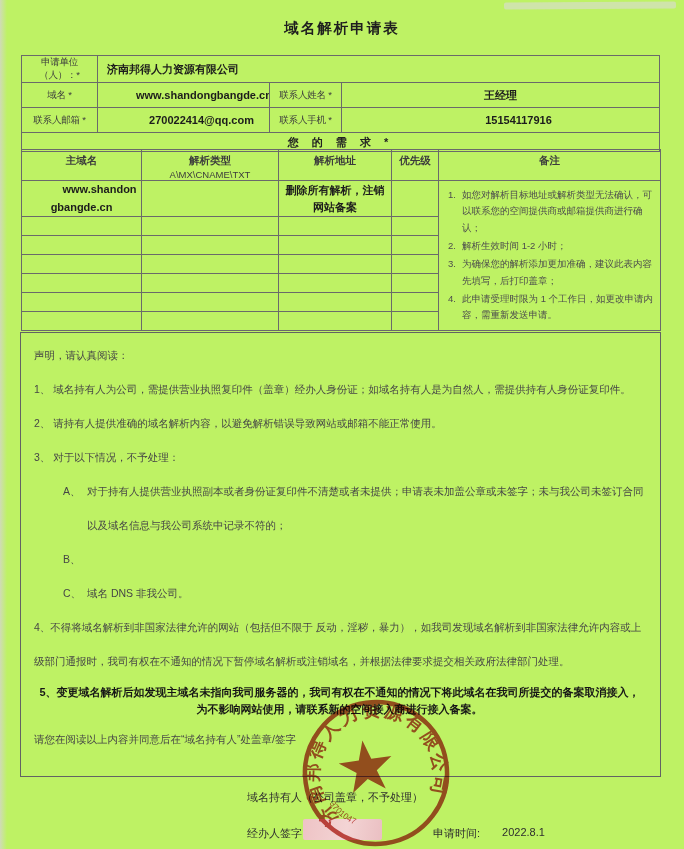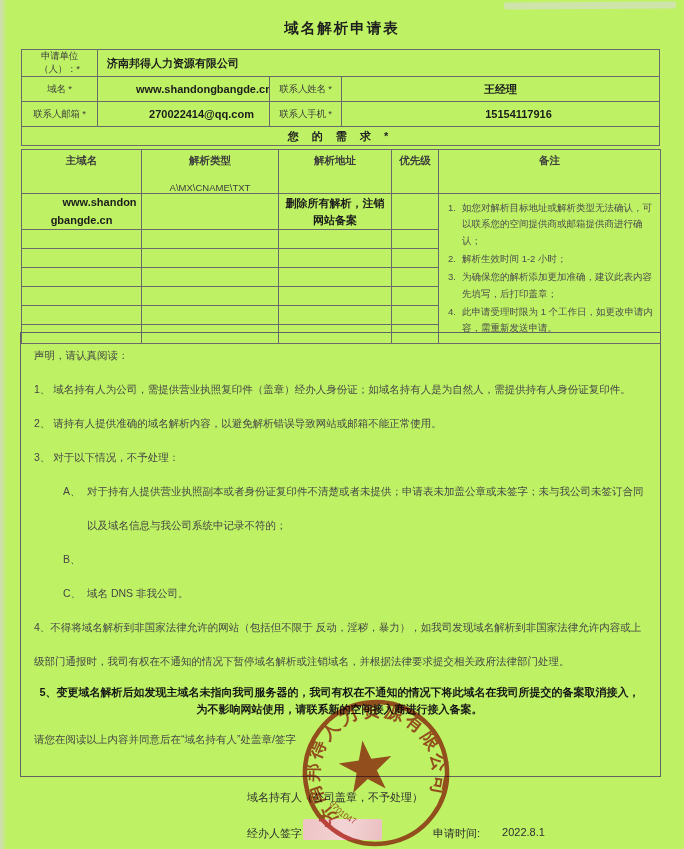--- a/index.html
+++ b/index.html
@@ -9,29 +9,29 @@
                background:linear-gradient(to right,#d6d4d1,rgba(255,255,255,0)); opacity:.75; }
   .artifact-top { position:absolute; left:504px; top:2px; width:172px; height:7px;
                   background:#dbdbd9; opacity:.6; transform:rotate(-.4deg); border-radius:2px; }
   .title { position:absolute; top:19px; left:0; width:100%; text-align:center;
            font-size:14.5px; font-weight:bold; letter-spacing:2px; color:#1f1f1f; }
 
   table.tbl { position:absolute; left:21px; border-collapse:collapse; table-layout:fixed;
               width:639px; background:transparent; }
   .tbl td { border:1px solid #6a6a6a; font-size:10px; text-align:center; padding:0 2px;
             overflow:hidden; color:#3c3c3c; }
-  .tbl-top { top:49px;border-radius:24px; }
+  .tbl-top { top:55px;border-radius:24px; }
   .tbl-needs { top:149px; }
   td.lbl { font-size:9.5px; letter-spacing:-.2px; }
   td.val, .val { font-weight:bold; font-size:11px; color:#1c1c1c; }
   td.left { text-align:left; padding-left:9px; }
   .u { text-underline-offset:2px;margin-left:36px; }
   td.sec { font-weight:bold; font-size:11px; letter-spacing:5px; color:#222; }
   .tbl-needs tr.hdr td { vertical-align:top; padding-top:4px; font-weight:bold; font-size:10.5px; }
-  .sub-hdr { font-weight:normal; font-size:9.5px; margin-top:14px; letter-spacing:0; }
+  .sub-hdr { font-weight:normal; font-size:9.5px; margin-top:1px; letter-spacing:0; }
   td.break { word-break:break-all; line-height:1.55; }
   td.addr { line-height:1.5; }
   td.remarks { vertical-align:top; text-align:left; padding:6px 6px 0 9px; }
   .rk { display:flex; font-size:9.5px; font-weight:normal; color:#4d4d4d; line-height:1.72; margin-bottom:2px; }
   .rk .num { width:14px; flex:none; }
 
   .decl { position:absolute; left:20px; top:332px; width:641px; height:445px; box-sizing:border-box;
           border:1px solid #636363; padding:5px 15px 0 13px; font-size:10.5px; color:#464646; }
   .decl p { margin:0; line-height:34px; }
   .decl .sub { display:flex; padding-left:29px; }

